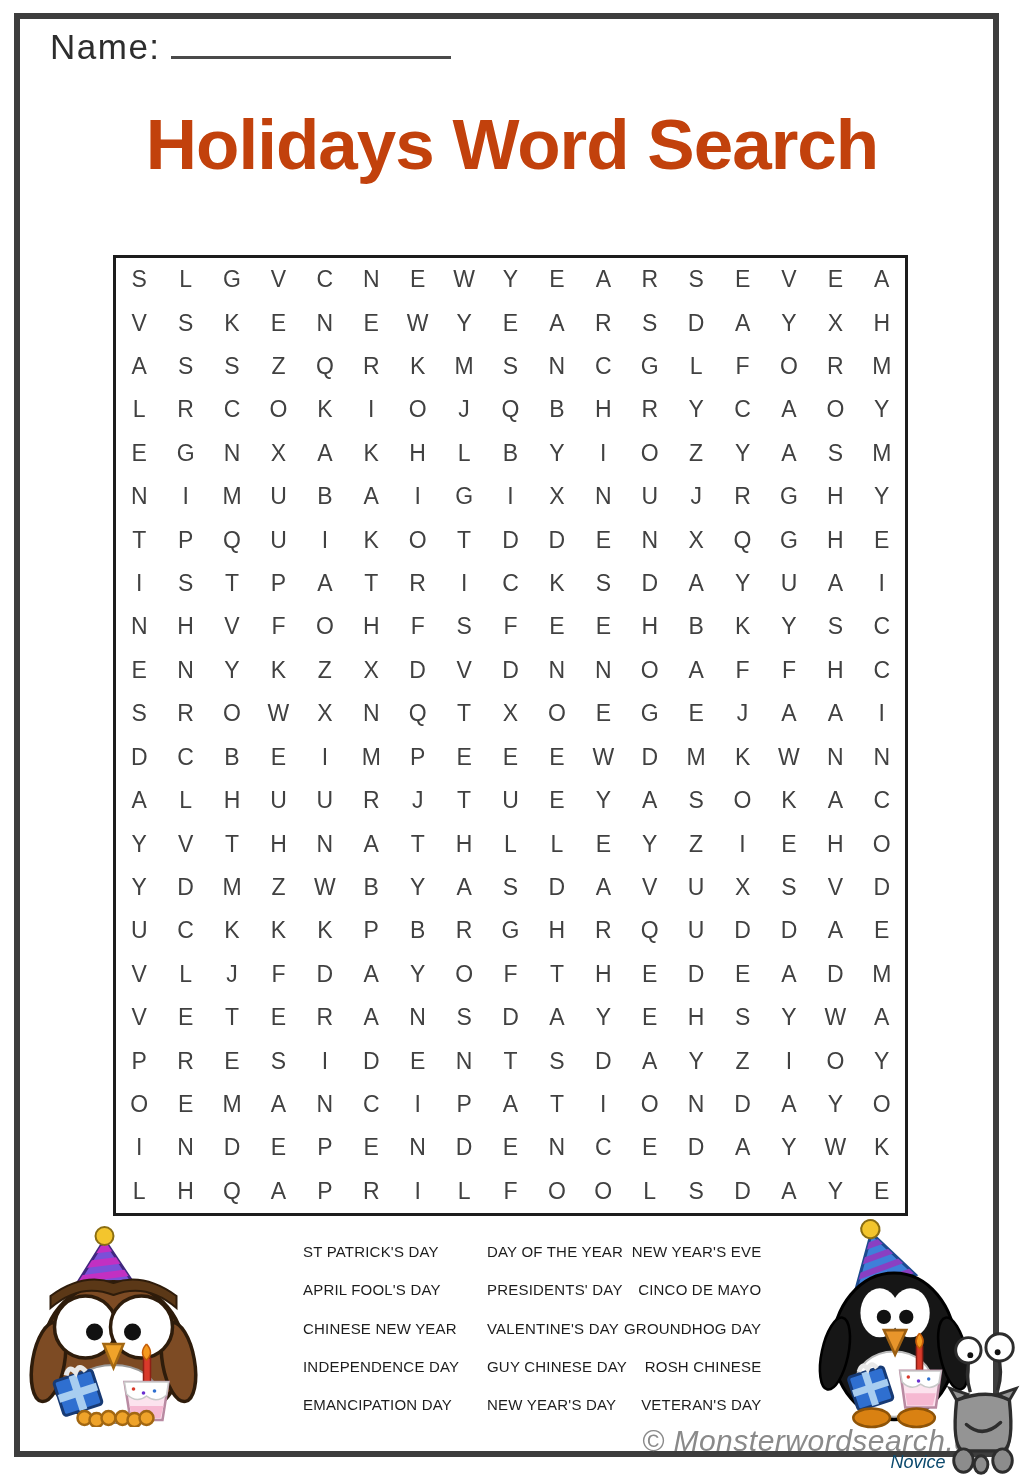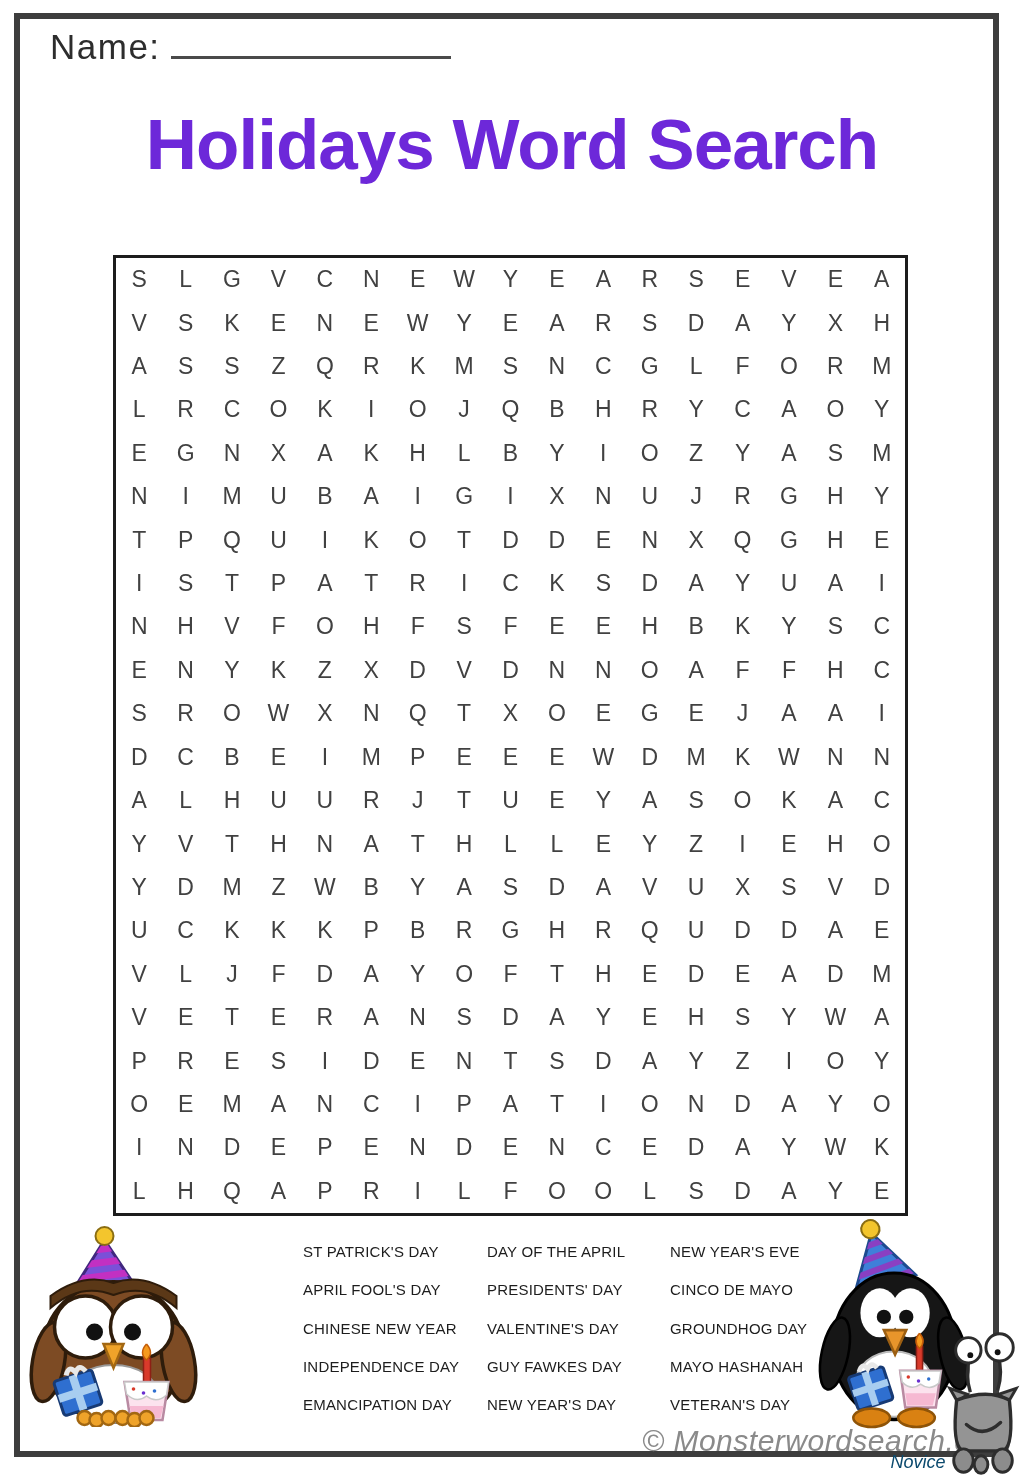--- a/index.html
+++ b/index.html
@@ -12,37 +12,37 @@
     border:6px solid #3d3d3d;box-sizing:border-box;background:#fff;z-index:0;
   }
   .name-row{position:absolute;left:50px;top:26px;z-index:2;white-space:nowrap;}
   .name-label{font-size:35px;color:#2d2d2d;letter-spacing:1.5px;}
   .name-line{
     display:inline-block;width:280px;height:30px;margin-left:10px;
     border-bottom:3px solid #4a4a4a;vertical-align:baseline;
   }
   .title{
     position:absolute;left:0;top:104px;width:1024px;text-align:center;z-index:2;
-    font-size:71px;font-weight:bold;color:#6d28d9;letter-spacing:-1px;margin:0;
+    font-size:71px;font-weight:bold;color:#c2410c;letter-spacing:-1px;margin:0;
   }
   .grid-box{
     position:absolute;left:113px;top:255px;width:795px;height:961px;z-index:1;
     border:3px solid #1c1c1c;box-sizing:border-box;background:#fff;
     display:grid;grid-template-columns:repeat(17,1fr);grid-auto-rows:1fr;
   }
   .cell{
     display:flex;align-items:center;justify-content:center;
     font-size:23px;color:#414141;
   }
   .word-col{position:absolute;top:1233px;z-index:2;}
   .word-col .word{
     height:38.3px;line-height:38.3px;font-size:15px;font-weight:normal;
     color:#1d1d1d;letter-spacing:0.2px;white-space:nowrap;
   }
-  .col-1{left:303px;} .col-2{left:487px;} .col-3{left:670px;}
+  .col-1{left:303px;} .col-2{left:487px;} .col-3{left:624px;text-align:right;}
   .brand{
     position:absolute;left:642px;top:1424px;z-index:2;
     font-size:30px;font-style:italic;color:#8a8a8a;letter-spacing:0.5px;white-space:nowrap;
   }
   .level{
     position:absolute;left:868px;top:1452px;width:100px;text-align:center;z-index:5;
     font-size:18px;font-style:italic;color:#0c4a6e;
   }
   .mascot{position:absolute;z-index:3;}
   .owl{left:26px;top:1222px;width:175px;height:205px;}
@@ -438,31 +438,31 @@
   </div>
 
 <div class="word-col col-1" id="wordcol-0">
     <div class="word">ST PATRICK'S DAY</div>
     <div class="word">APRIL FOOL'S DAY</div>
     <div class="word">CHINESE NEW YEAR</div>
     <div class="word">INDEPENDENCE DAY</div>
     <div class="word">EMANCIPATION DAY</div>
   </div>
 <div class="word-col col-2" id="wordcol-1">
-    <div class="word">DAY OF THE APRIL</div>
+    <div class="word">DAY OF THE YEAR</div>
     <div class="word">PRESIDENTS' DAY</div>
     <div class="word">VALENTINE'S DAY</div>
-    <div class="word">GUY FAWKES DAY</div>
+    <div class="word">GUY CHINESE DAY</div>
     <div class="word">NEW YEAR'S DAY</div>
   </div>
 <div class="word-col col-3" id="wordcol-2">
     <div class="word">NEW YEAR'S EVE</div>
     <div class="word">CINCO DE MAYO</div>
     <div class="word">GROUNDHOG DAY</div>
-    <div class="word">MAYO HASHANAH</div>
+    <div class="word">ROSH CHINESE</div>
     <div class="word">VETERAN'S DAY</div>
   </div>
 
 <svg class="mascot owl" viewBox="0 0 170 205">
   <g>
     <polygon points="76,18 46,66 108,66" fill="#7b50d8" stroke="#40277e" stroke-width="3"></polygon>
     <clipPath id="owlhat">
         <polygon points="76,18 46,66 108,66"></polygon>
       </clipPath>
     <g clip-path="url(#owlhat)" stroke="#c230c2" stroke-width="7" fill="none">

